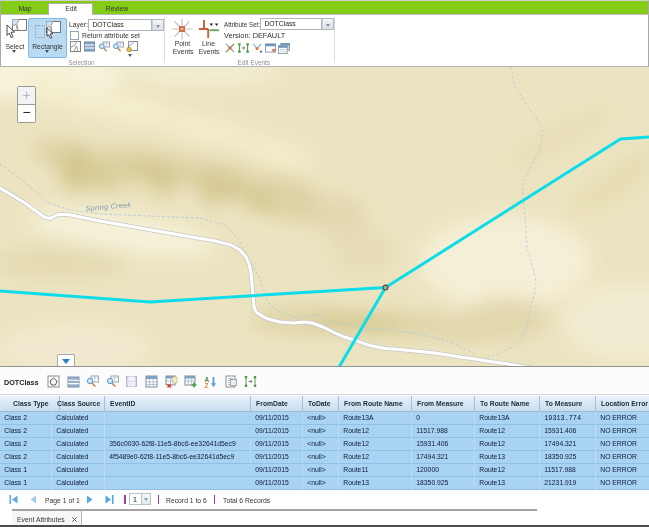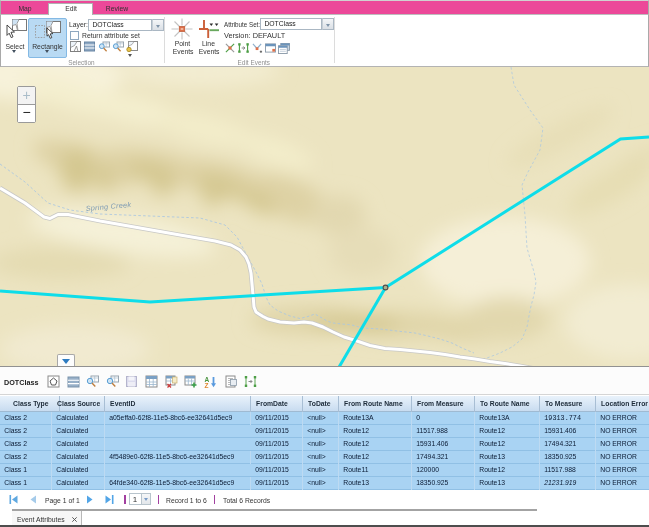--- a/index.html
+++ b/index.html
@@ -1,20 +1,20 @@
 <!DOCTYPE html>
 <html><head><meta charset="utf-8"><style>
 *{margin:0;padding:0;box-sizing:border-box}
 html,body{width:649px;height:527px;overflow:hidden;font-family:"Liberation Sans",sans-serif;background:#fff}
 #app{position:relative;width:649px;height:527px}
 .abs{position:absolute}
 .tx{position:absolute;font-size:8px;color:#333;white-space:nowrap;transform:scaleX(.85);transform-origin:0 50%}
 .txc{position:absolute;font-size:8px;color:#333;white-space:nowrap;text-align:center;transform:scaleX(.85);transform-origin:50% 50%}
 
-#tabbar{left:0;top:0;width:649px;height:15px;background:#ec4899;border-bottom:1px solid #bdbdbd;border-left:1px solid #a9a9a9;border-right:1px solid #a9a9a9;border-top:1px solid #d0d0d0}
+#tabbar{left:0;top:0;width:649px;height:15px;background:#84cc16;border-bottom:1px solid #bdbdbd;border-left:1px solid #a9a9a9;border-right:1px solid #a9a9a9;border-top:1px solid #d0d0d0}
 #tab-edit{position:absolute;left:47px;top:2px;width:45px;height:13px;background:#fff;border:1px solid #b0b0b0;border-bottom:none}
 
 #ribbon{left:0;top:15px;width:649px;height:52px;background:#fff;border-bottom:1px solid #b3b3b3;border-left:1px solid #a9a9a9;border-right:1px solid #a9a9a9}
 .grplabel{position:absolute;font-size:8px;color:#8f8f8f;white-space:nowrap;transform:scaleX(.8);transform-origin:50% 50%}
 .divider{position:absolute;top:2px;height:46px;width:1px;background:#dcdcdc}
 #rect-btn{position:absolute;left:27px;top:3px;width:39px;height:40px;background:#b9daf3;border:1px solid #84b9e4;border-radius:2px}
 .tinytri{position:absolute;width:0;height:0;border-left:2.5px solid transparent;border-right:2.5px solid transparent;border-top:3.5px solid #42505e}
 .combo{position:absolute;height:12px;background:#fff;border:1px solid #aab7c3;font-size:8px;color:#222;line-height:10px}
 .combo span{display:inline-block;transform:scaleX(.85);transform-origin:0 50%;padding-left:4px}
 .combobtn{position:absolute;height:12px;width:12px;background:linear-gradient(#f4f6f8,#dadfe5);border:1px solid #aab7c3;border-left:1px solid #c5ced6}
@@ -294,21 +294,20 @@
           <div class="hcell" style="left: 302.5px; width: 36px;"><span>ToDate</span></div>
           <div class="hcell" style="left: 338.5px; width: 73px;"><span>From Route Name</span></div>
           <div class="hcell" style="left: 411.5px; width: 63.5px;"><span>From Measure</span></div>
           <div class="hcell" style="left: 475px; width: 65px;"><span>To Route Name</span></div>
           <div class="hcell" style="left: 540px; width: 56px;"><span>To Measure</span></div>
           <div class="hcell" style="left: 596px; width: 53px; border-right: none; text-decoration: underline;"><span>Location Error</span></div>
         </div>
         <div class="drow">
           <div class="dcell" style="left: 0px; width: 52px;"><span>Class 2</span></div>
           <div class="dcell" style="left: 52px; width: 53px;"><span>Calculated</span></div>
-          <div class="dcell" style="left: 105px; width: 146px;"><span>a05effa0-62f8-11e5-8bc6-ee32641d5ec9</span></div>
           <div class="dcell" style="left: 251px; width: 51.5px;"><span>09/11/2015</span></div>
           <div class="dcell" style="left: 302.5px; width: 36px;"><span>&lt;null&gt;</span></div>
           <div class="dcell" style="left: 338.5px; width: 73px;"><span>Route13A</span></div>
           <div class="dcell" style="left: 411.5px; width: 63.5px;"><span>0</span></div>
           <div class="dcell" style="left: 475px; width: 65px;"><span>Route13A</span></div>
           <div class="dcell" style="left: 540px; width: 56px; font-family: Liberation Mono, monospace;"><span>19313.774</span></div>
           <div class="dcell" style="left: 596px; width: 53px; border-right: none;"><span>NO ERROR</span></div>
         </div>
         <div class="drow">
           <div class="dcell" style="left: 0px; width: 52px;"><span>Class 2</span></div>
@@ -317,20 +316,21 @@
           <div class="dcell" style="left: 302.5px; width: 36px;"><span>&lt;null&gt;</span></div>
           <div class="dcell" style="left: 338.5px; width: 73px;"><span>Route12</span></div>
           <div class="dcell" style="left: 411.5px; width: 63.5px;"><span>11517.988</span></div>
           <div class="dcell" style="left: 475px; width: 65px;"><span>Route12</span></div>
           <div class="dcell" style="left: 540px; width: 56px;"><span>15931.406</span></div>
           <div class="dcell" style="left: 596px; width: 53px; border-right: none;"><span>NO ERROR</span></div>
         </div>
         <div class="drow">
           <div class="dcell" style="left: 0px; width: 52px;"><span>Class 2</span></div>
           <div class="dcell" style="left: 52px; width: 53px;"><span>Calculated</span></div>
+          <div class="dcell" style="left: 105px; width: 146px;"><span>356c0030-62f8-11e5-8bc6-ee32641d5ec9</span></div>
           <div class="dcell" style="left: 251px; width: 51.5px;"><span>09/11/2015</span></div>
           <div class="dcell" style="left: 302.5px; width: 36px;"><span>&lt;null&gt;</span></div>
           <div class="dcell" style="left: 338.5px; width: 73px;"><span>Route12</span></div>
           <div class="dcell" style="left: 411.5px; width: 63.5px;"><span>15931.406</span></div>
           <div class="dcell" style="left: 475px; width: 65px;"><span>Route12</span></div>
           <div class="dcell" style="left: 540px; width: 56px;"><span>17494.321</span></div>
           <div class="dcell" style="left: 596px; width: 53px; border-right: none;"><span>NO ERROR</span></div>
         </div>
         <div class="drow">
           <div class="dcell" style="left: 0px; width: 52px;"><span>Class 2</span></div>
@@ -351,27 +351,26 @@
           <div class="dcell" style="left: 302.5px; width: 36px;"><span>&lt;null&gt;</span></div>
           <div class="dcell" style="left: 338.5px; width: 73px;"><span>Route11</span></div>
           <div class="dcell" style="left: 411.5px; width: 63.5px;"><span>120000</span></div>
           <div class="dcell" style="left: 475px; width: 65px;"><span>Route12</span></div>
           <div class="dcell" style="left: 540px; width: 56px;"><span>11517.988</span></div>
           <div class="dcell" style="left: 596px; width: 53px; border-right: none;"><span>NO ERROR</span></div>
         </div>
         <div class="drow">
           <div class="dcell" style="left: 0px; width: 52px;"><span>Class 1</span></div>
           <div class="dcell" style="left: 52px; width: 53px;"><span>Calculated</span></div>
-          <div class="dcell" style="left: 105px; width: 146px;"><span>64fde340-62f8-11e5-8bc6-ee32641d5ec9</span></div>
           <div class="dcell" style="left: 251px; width: 51.5px;"><span>09/11/2015</span></div>
           <div class="dcell" style="left: 302.5px; width: 36px;"><span>&lt;null&gt;</span></div>
           <div class="dcell" style="left: 338.5px; width: 73px;"><span>Route13</span></div>
           <div class="dcell" style="left: 411.5px; width: 63.5px;"><span>18350.925</span></div>
           <div class="dcell" style="left: 475px; width: 65px;"><span>Route13</span></div>
-          <div class="dcell" style="left: 540px; width: 56px; font-style: italic;"><span>21231.919</span></div>
+          <div class="dcell" style="left: 540px; width: 56px;"><span>21231.919</span></div>
           <div class="dcell" style="left: 596px; width: 53px; border-right: none;"><span>NO ERROR</span></div>
         </div>
       </div>
     <div id="pager">
       <svg class="ic" style="left:9px;top:5px" width="9" height="9" viewBox="0 0 9 9">
         <rect x="0.5" y="0" width="1.6" height="9" fill="#5fa8e0"></rect>
           <path d="M8.5,0.5 V8.5 L3,4.5 Z" fill="#5fa8e0"></path>
       </svg>
       <svg class="ic" style="left:29px;top:5px" width="8" height="9" viewBox="0 0 8 9">
         <path d="M7,0.5 V8.5 L1.5,4.5 Z" fill="#a5cbea"></path>

